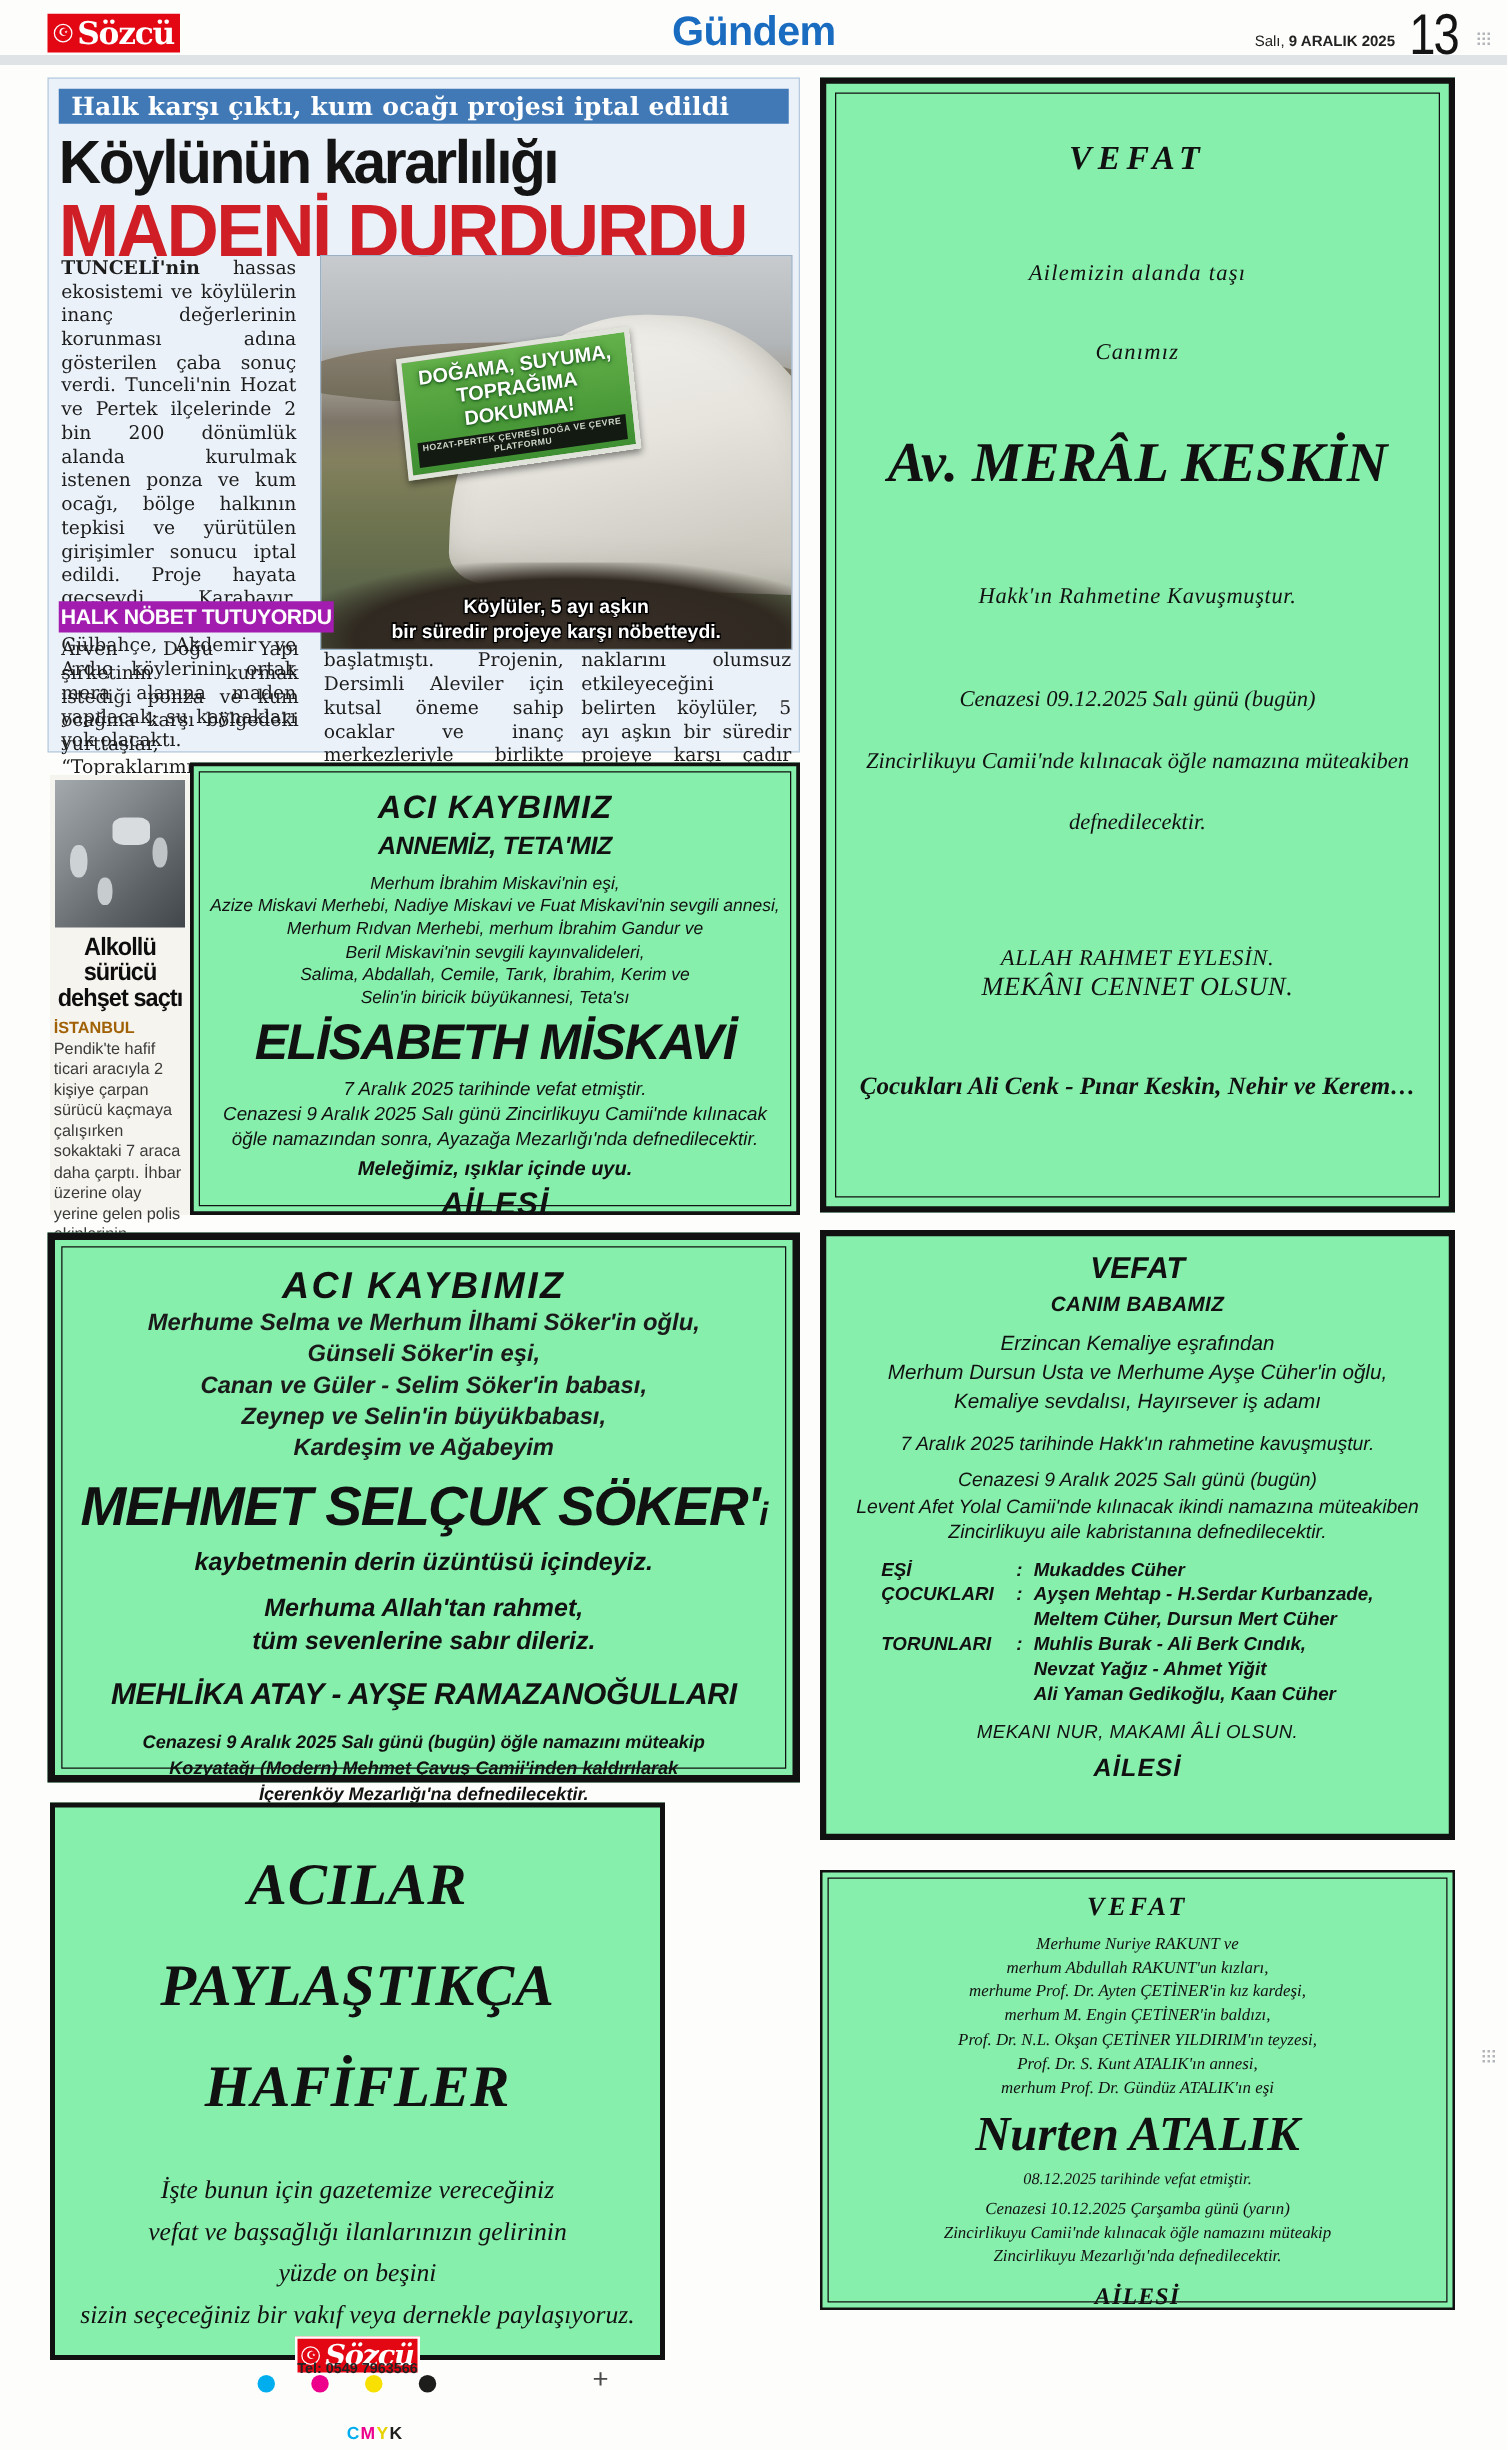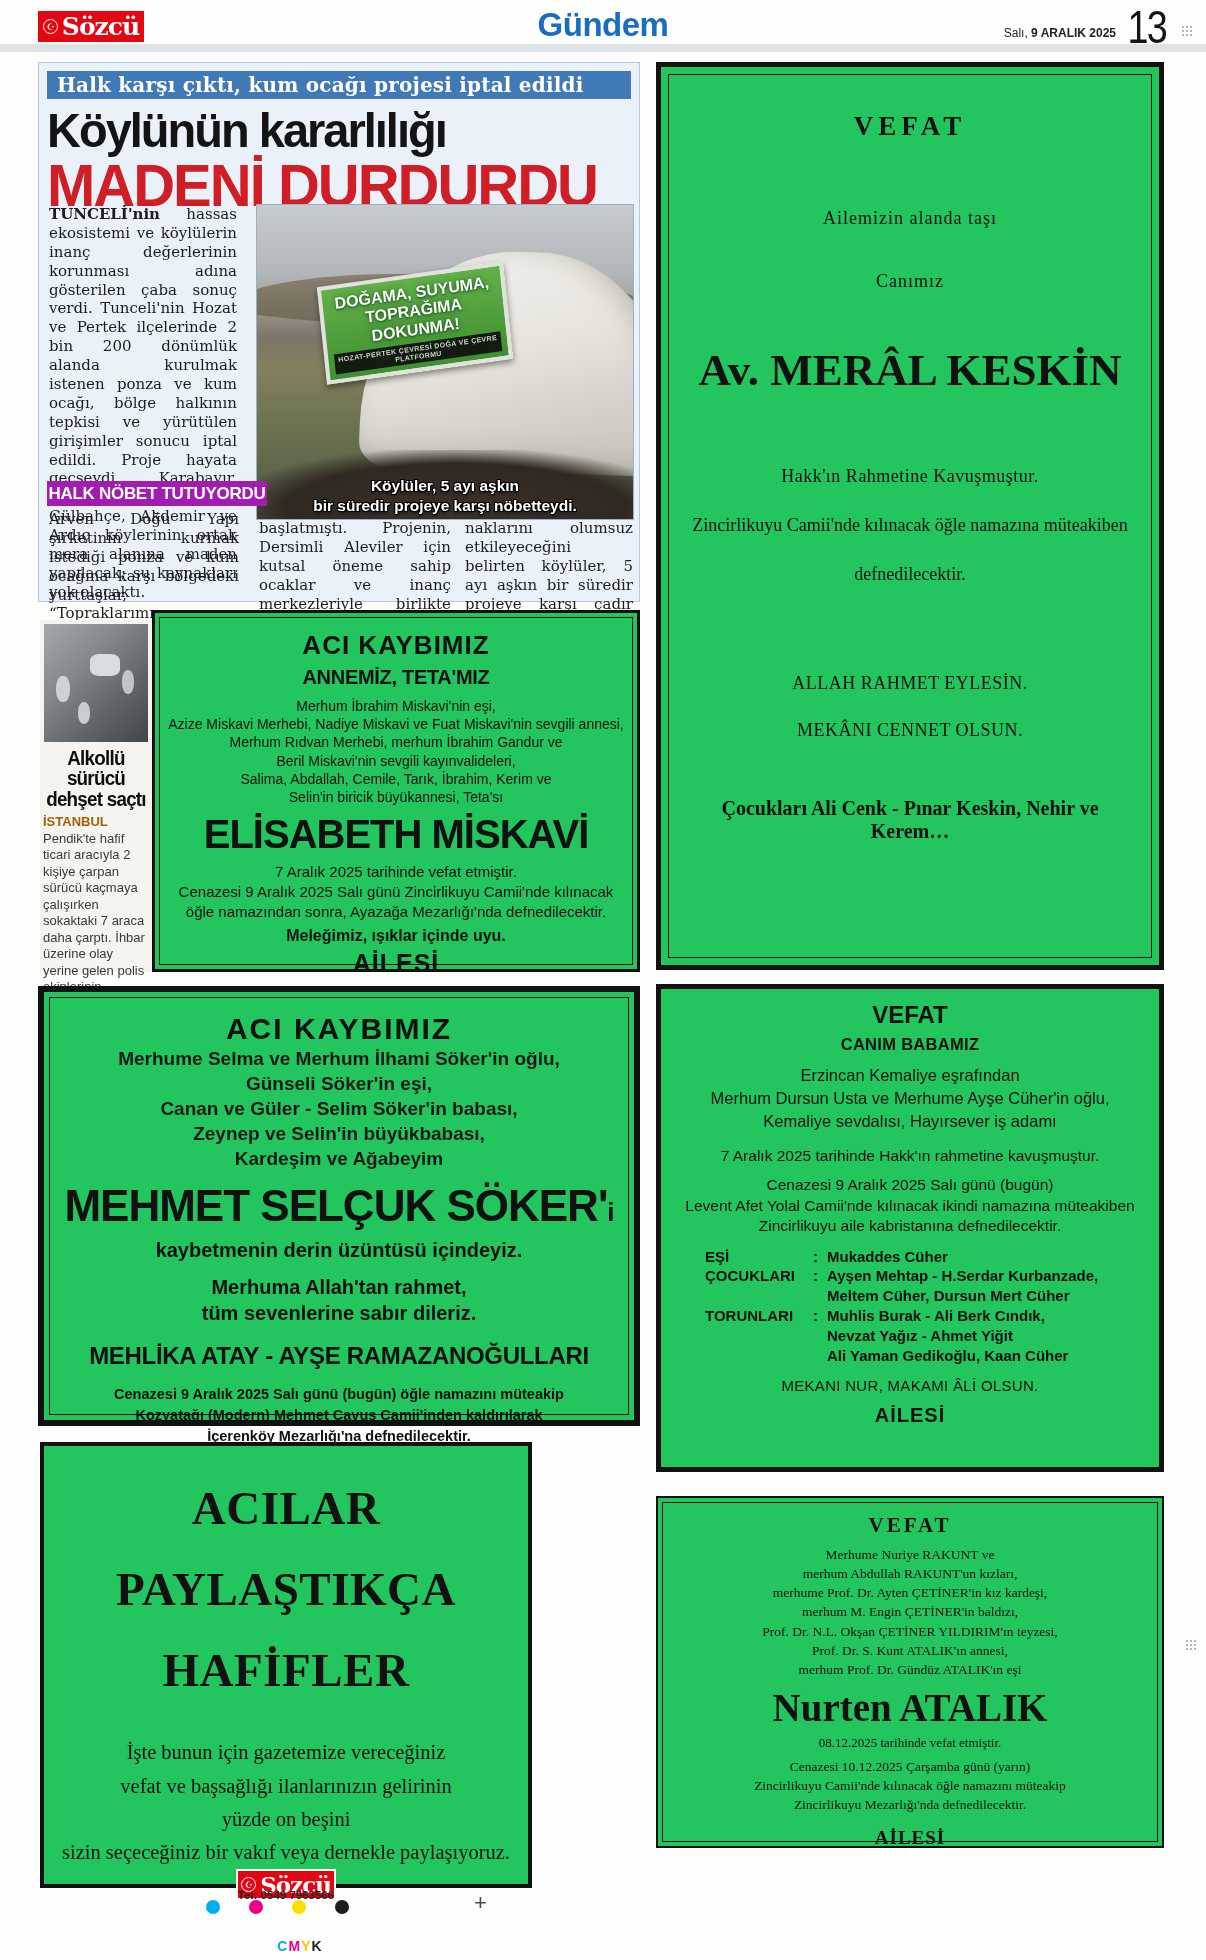--- a/index.html
+++ b/index.html
@@ -76,21 +76,21 @@
   .sb-blob.b1 { left:12px; top:52px; width:14px; height:26px; }
   .sb-blob.b2 { left:46px; top:30px; width:30px; height:22px; background:#d8dcde; border-radius:30%; }
   .sb-blob.b3 { left:78px; top:46px; width:12px; height:24px; background:#bfc4c7; }
   .sb-blob.b4 { left:34px; top:78px; width:12px; height:22px; background:#c7ccce; }
   .sb-title { text-align:center; font-weight:bold; font-size:20px; line-height:1.02; color:#0d0d0d;
               letter-spacing:-0.8px; transform:scaleX(0.94); white-space:pre-line; margin-bottom:5px; }
   .sb-body { padding:0 3px; font-size:13px; line-height:1.27; color:#3a3a3a; }
   .sb-body b { color:#a16207; }
 
   
-  .obit { position:absolute; background:#22c55e; text-align:center; }
+  .obit { position:absolute; background:#86efac; text-align:center;font-style:italic; }
   .obit-inner { width:100%; height:100%; }
   .serif { font-family:"Liberation Serif", serif; }
   .sans  { font-family:"Liberation Sans", sans-serif; }
   .pre { white-space:pre-line; }
 
   .box-miskavi { left:152px; top:610px; width:488px; height:362px; border:3px solid #111; padding:4px; }
   .box-miskavi .obit-inner { border:1.5px solid #111; padding:12px 6px 6px; }
   .mk-t1 { font-size:26px; font-weight:bold; letter-spacing:1px; }
   .mk-t2 { font-size:20px; font-weight:bold; margin-top:5px; letter-spacing:-0.3px; }
   .mk-rel { font-size:14px; line-height:1.3; margin-top:8px; }
@@ -105,21 +105,21 @@
   .box-keskin .obit-inner { border:1.5px solid #111; padding:10px 12px; }
   .ks-t { font-size:27px; font-weight:bold; letter-spacing:5px; margin-top:26px; }
   .ks-l1 { font-size:18px; margin-top:66px; letter-spacing:1px; }
   .ks-l2 { font-size:18px; margin-top:42px; letter-spacing:1px; }
   .ks-name { font-size:45px; font-weight:bold; margin-top:52px; letter-spacing:0px; }
   .ks-l3 { font-size:18px; margin-top:70px; letter-spacing:0.5px; }
   .ks-l4 { font-size:18px; margin-top:62px; }
   .ks-l5 { font-size:18px; margin-top:28px; }
   .ks-l6 { font-size:18px; margin-top:28px; }
   .ks-l7 { font-size:18px; margin-top:88px; letter-spacing:0.5px; }
-  .ks-l8 { font-size:18px; margin-top:26px; letter-spacing:0.5px; }
+  .ks-l8 { font-size:21px; letter-spacing:0.5px; }
   .ks-l9 { font-size:20px; font-weight:bold; margin-top:56px; }
 
   .box-soker { left:38px; top:986px; width:602px; height:440px; border:6px solid #111; padding:5px; }
   .box-soker .obit-inner { border:1.5px solid #111; padding:14px 10px; }
   .sk-t { font-size:30px; font-weight:bold; letter-spacing:2px; }
   .sk-rel { font-size:19px; font-weight:bold; line-height:1.32; color:#1a1a1a; }
   .sk-name { font-size:44px; font-weight:bold; letter-spacing:-1px; margin-top:10px; }
   .sk-name .suffix { font-size:26px; }
   .sk-l1 { font-size:20px; font-weight:bold; margin-top:8px; }
   .sk-l2 { font-size:20px; font-weight:bold; line-height:1.3; margin-top:12px; }
@@ -248,20 +248,21 @@
     </div>
   </div>
 
   <div class="obit serif box-keskin">
     <div class="obit-inner">
       <div class="ks-t">VEFAT</div>
       <div class="ks-l1">Ailemizin alanda taşı</div>
       <div class="ks-l2">Canımız</div>
       <div class="ks-name">Av. MERÂL KESKİN</div>
       <div class="ks-l3">Hakk'ın Rahmetine Kavuşmuştur.</div>
+      <div class="ks-l4">Cenazesi 09.12.2025 Salı günü (bugün)</div>
       <div class="ks-l5">Zincirlikuyu Camii'nde kılınacak öğle namazına müteakiben</div>
       <div class="ks-l6">defnedilecektir.</div>
       <div class="ks-l7">ALLAH RAHMET EYLESİN.</div>
       <div class="ks-l8">MEKÂNI CENNET OLSUN.</div>
       <div class="ks-l9">Çocukları Ali Cenk - Pınar Keskin, Nehir ve Kerem…</div>
     </div>
   </div>
 
   <div class="obit sans box-soker">
     <div class="obit-inner">

